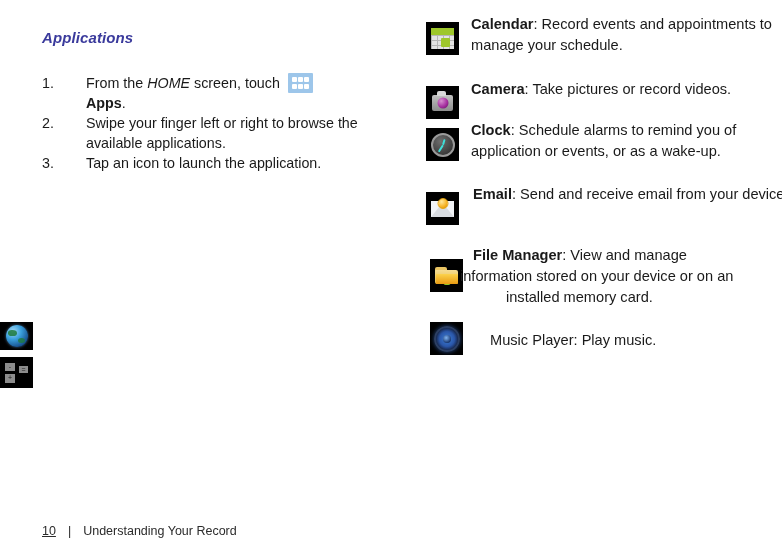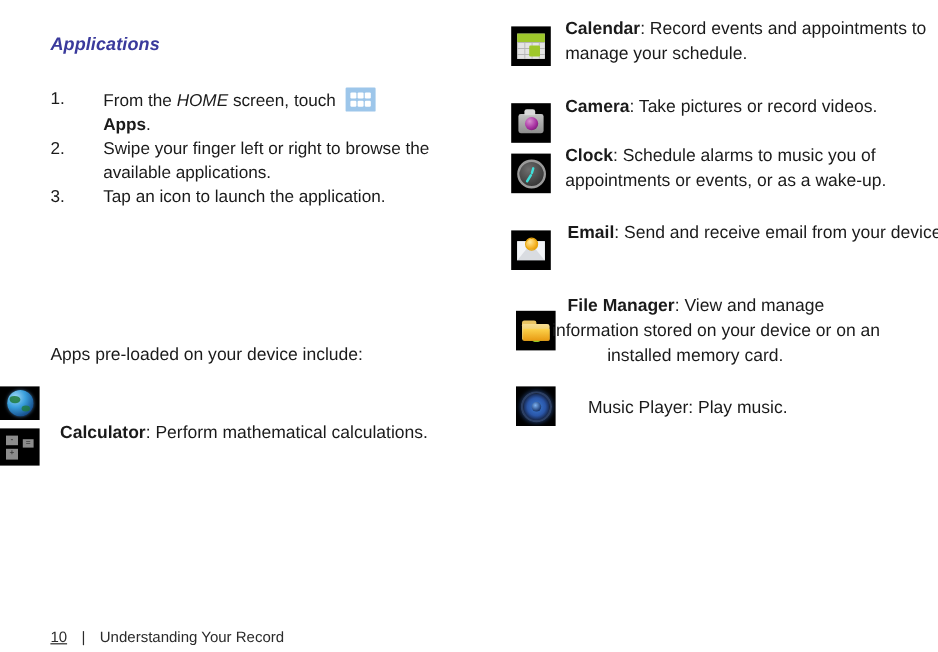--- a/index.html
+++ b/index.html
@@ -276,34 +276,32 @@
       <div class="step">
         <span class="num">2.</span><span>Swipe your finger left or right to browse the available applications.</span>
       </div>
 
       <div class="step">
         <span class="num">3.</span><span>Tap an icon to launch the application.</span>
       </div>
 
     </div>
 
-    <div class="preloaded">Apps pre-loaded on your device include:</div>
 
     <div class="icon-tile" style="left:0px;top:322px;width:33px;height:28px;">
       <span class="ic-globe"></span>
     </div>
 
     <div class="icon-tile" style="left:0px;top:357px;width:33px;height:31px;">
       <span class="ic-calc">
         <span style="left:5px;top:6px;width:10px;height:8px;">-</span>
         <span style="left:19px;top:9px;width:9px;height:7px;">=</span>
         <span style="left:5px;top:17px;width:10px;height:9px;">+</span>
       </span>
     </div>
-    <div class="app-text" style="left:50px;top:351px;width:345px;"><b>Calculator</b><span>: Perform mathematical calculations.</span></div>
 
   </div>
 
   <div class="col-right">
 
     <div class="icon-tile" style="left:6px;top:22px;width:33px;height:33px;">
       <span class="ic-cal">
         <span class="bar"></span>
         <span class="grid"></span>
         <span class="dot"></span>
@@ -317,21 +315,21 @@
       </span>
     </div>
     <div class="app-text" style="left:51px;top:79px;width:340px;"><b>Camera</b><span>: Take pictures or record videos.</span></div>
 
     <div class="icon-tile" style="left:6px;top:128px;width:33px;height:33px;">
       <span class="ic-clock">
         <span class="h"></span>
         <span class="m"></span>
       </span>
     </div>
-    <div class="app-text" style="left:51px;top:120px;width:335px;"><b>Clock</b><span>: Schedule alarms to music you of appointments or events, or as a wake-up.</span></div>
+    <div class="app-text" style="left:51px;top:120px;width:335px;"><b>Clock</b><span>: Schedule alarms to remind you of application or events, or as a wake-up.</span></div>
 
     <div class="icon-tile" style="left:6px;top:192px;width:33px;height:33px;">
       <span class="ic-mail">
         <span class="body"></span>
         <span class="flapL"></span>
         <span class="flapR"></span>
         <span class="seal"></span>
       </span>
     </div>
     <div class="app-text" style="left:53px;top:184px;width:330px;"><b>Email</b><span>: Send and receive email from your device.</span></div>

